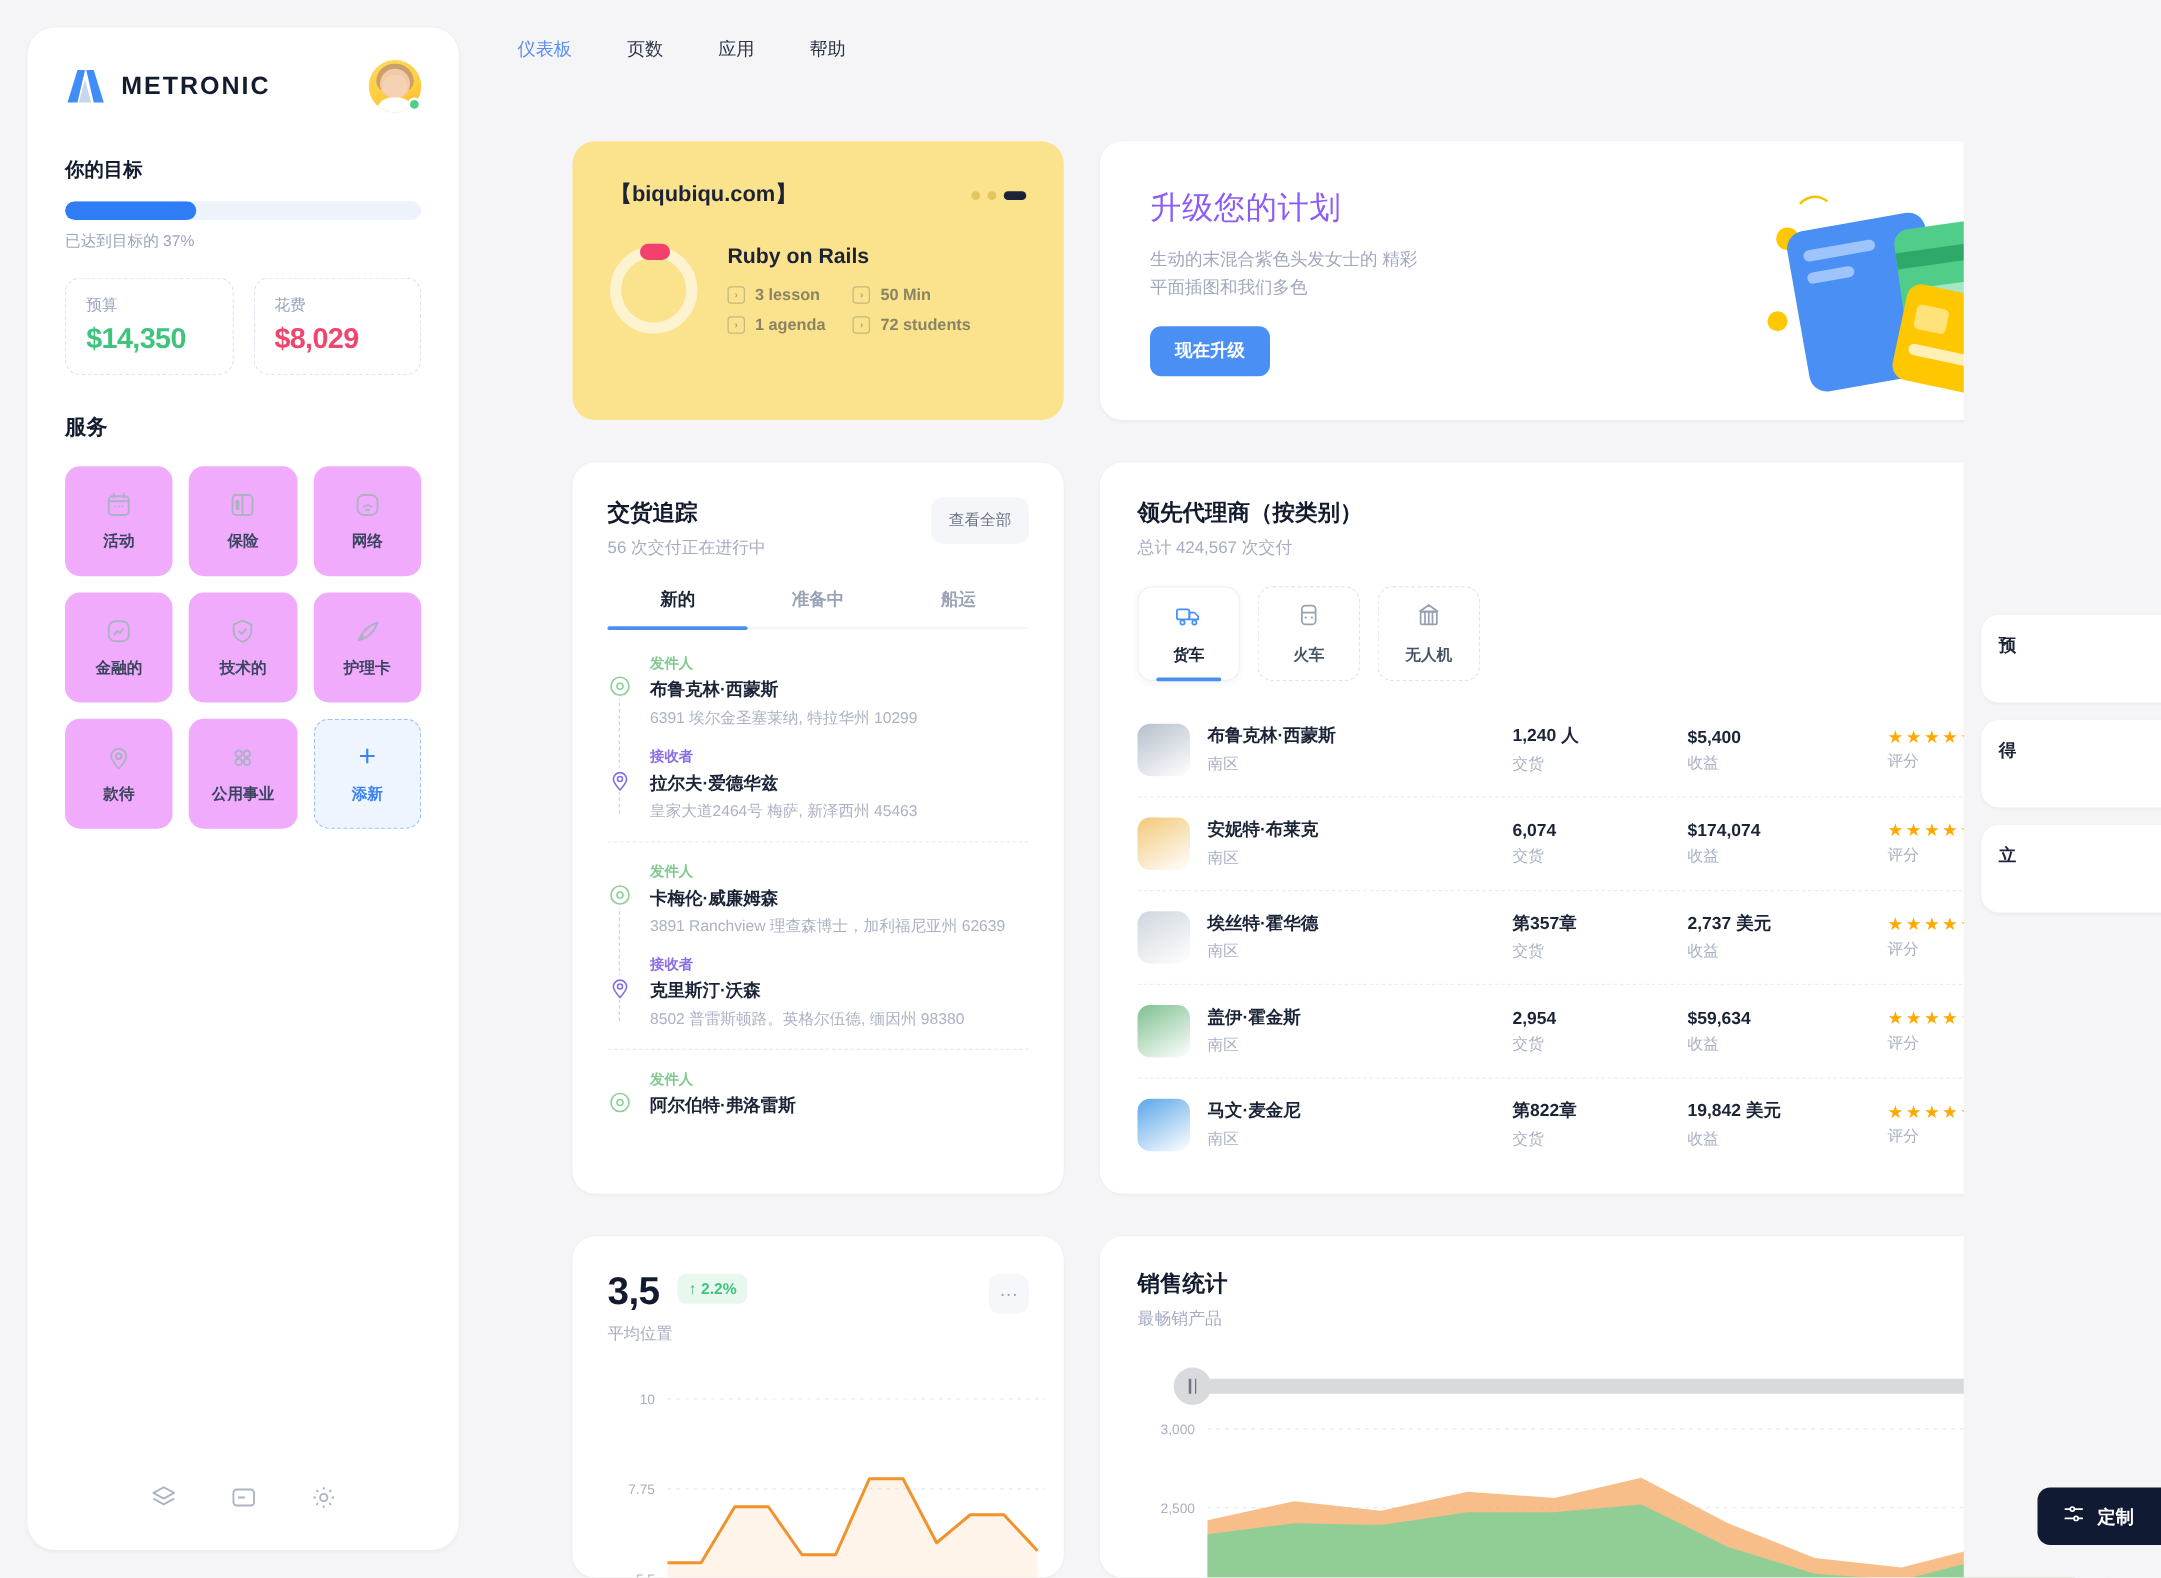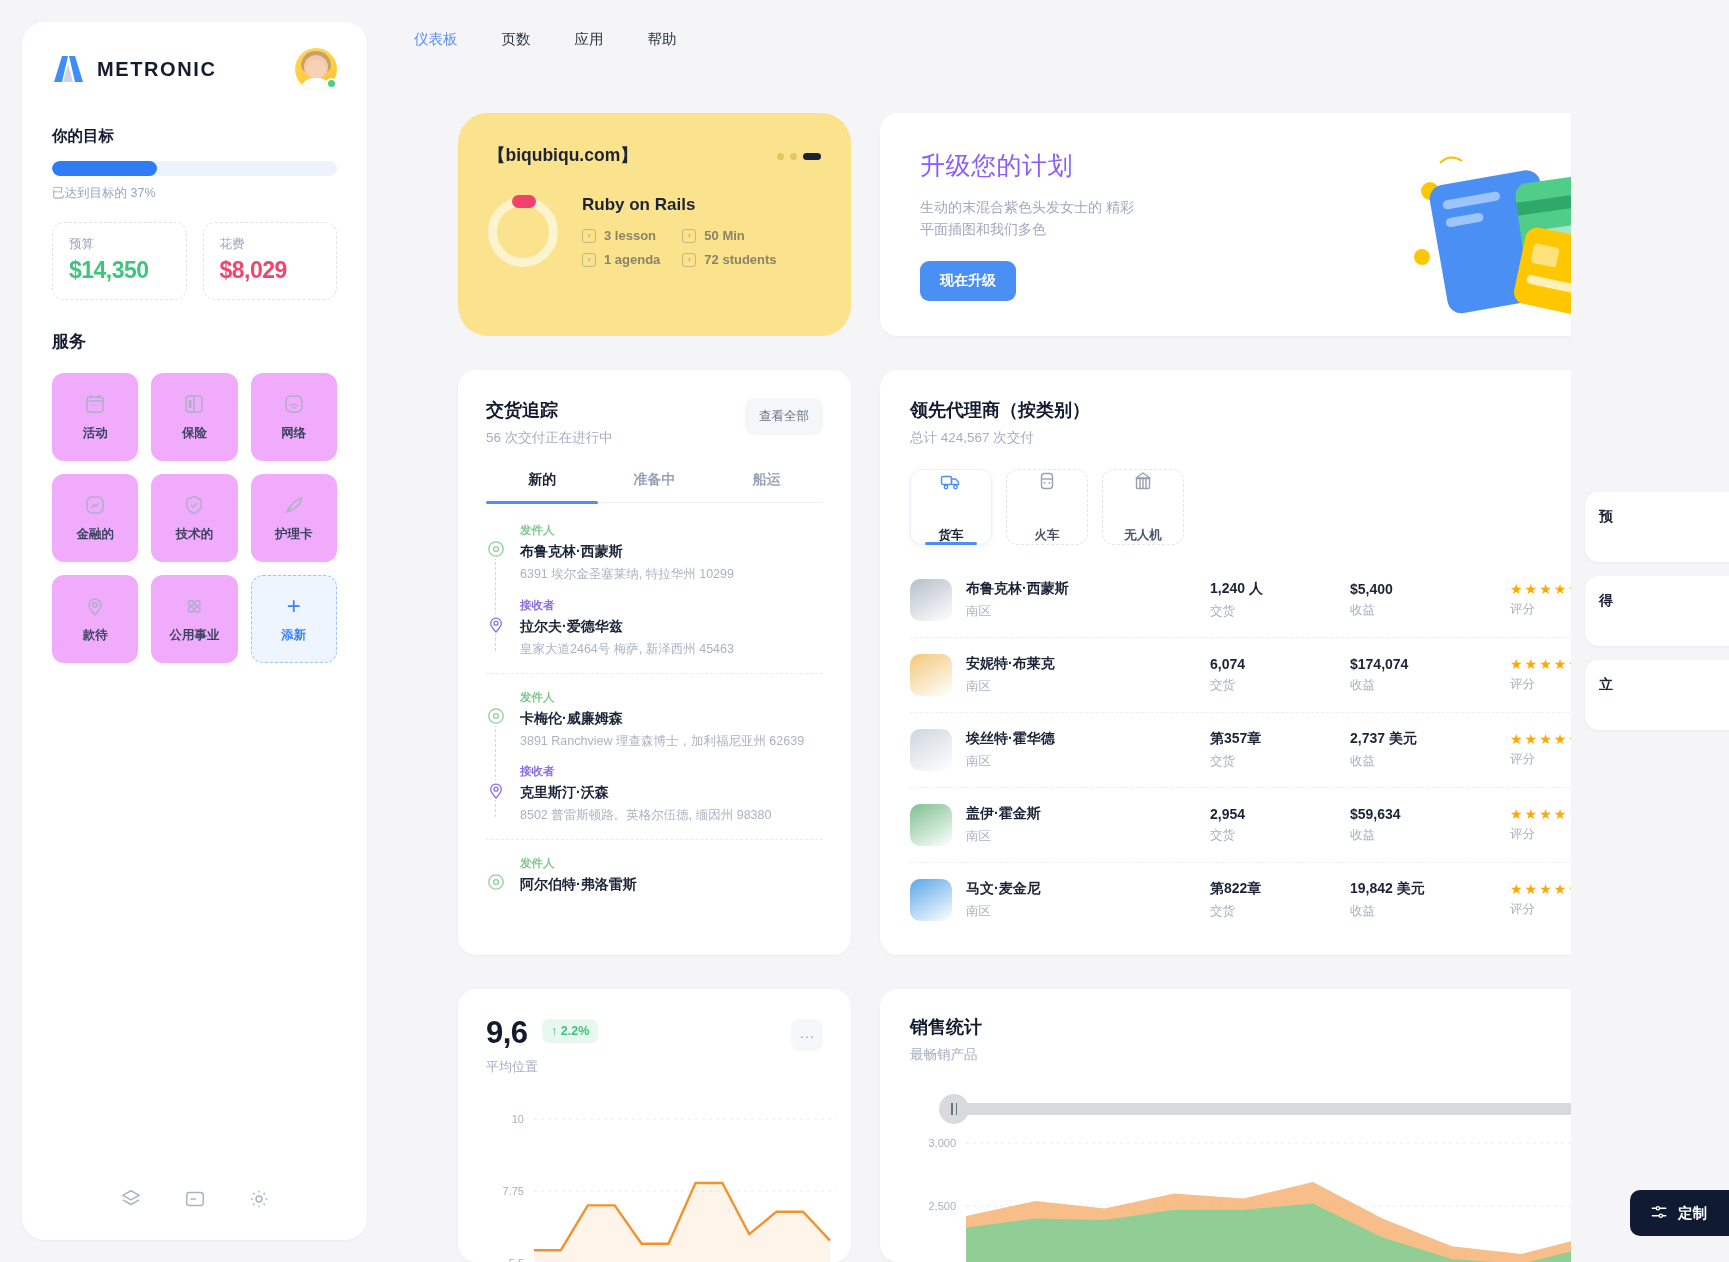--- a/index.html
+++ b/index.html
@@ -84,21 +84,21 @@
   .chat-fab {
     position: absolute; right: 22px; top: 28px; width: 44px; height: 44px;
     border-radius: 12px; background: #fff; box-shadow: 0 2px 7px rgba(20,30,60,.07);
     display: flex; align-items: center; justify-content: center;
   }
 
   
   .card { position: absolute; background: #fff; border-radius: 18px; box-shadow: 0 1px 3px rgba(20,30,60,.045); }
 
   
-  .promo { left: 458px; top: 113px; width: 393px; height: 223px; background: #fbe28d; border-radius: 30px; position:absolute; padding: 30px 30px; }
+  .promo { left: 458px; top: 113px; width: 393px; height: 223px; background: #fbe28d; border-radius: 18px; position:absolute; padding: 30px 30px; }
   .promo-domain { font-size: 17.5px; font-weight: 700; color: #1c2337; }
   .promo-dots { position: absolute; right: 30px; top: 40px; display: flex; gap: 6px; align-items: center; }
   .promo-dots i { display: block; width: 7px; height: 7px; border-radius: 50%; background: #e3c661; }
   .promo-dots i.bar { width: 18px; border-radius: 4px; background: #1c2337; height: 7px; }
   .promo-body { margin-top: 28px; display: flex; gap: 24px; align-items: flex-start; }
   .ring { position: relative; width: 70px; height: 70px; flex: none; margin-top: 2px; }
   .ring .outer { position:absolute; inset:0; border-radius:50%; border: 9px solid #fdf3cf; }
   .ring .dot { position:absolute; left: 24px; top: -2px; width: 24px; height: 13px; border-radius: 8px; background: #f1416c; }
   .promo-course { font-size: 17px; font-weight: 700; color: #1c2337; }
   .promo-meta { margin-top: 13px; display: grid; grid-template-columns: auto auto; column-gap: 22px; row-gap: 9px; }
@@ -140,21 +140,21 @@
   .tlab.send { color: #7fc98f; }
   .tlab.recv { color: #8a6ee6; }
   .tname { margin-top: 5px; font-size: 14px; font-weight: 700; color: #1b2437; }
   .taddr { margin-top: 4px; font-size: 12.5px; color: #abb2c3; line-height: 1.5; }
 
   
   .agents { left: 880px; top: 370px; width: 820px; height: 585px; padding: 28px 30px 0; }
   .mode-row { margin-top: 22px; display: flex; gap: 14px; }
   .mode {
     width: 82px; height: 76px; border-radius: 12px; border: 1px dashed #e0e4ec;
-    display: flex; flex-direction: column; align-items: center; justify-content: space-between; gap: 8px;
+    display: flex; flex-direction: column; align-items: center; justify-content: center; gap: 8px;
     font-size: 12.5px; color: #4a5468; font-weight: 700; cursor: pointer; position: relative; background: #fff;
   }
   .mode.active { border: 1px solid #eef1f6; box-shadow: 0 2px 6px rgba(20,30,60,.05); color: #1b2437; }
   .mode.active::after { content:""; position:absolute; left: 14px; right: 14px; bottom: -1px; height: 3px; border-radius:2px; background:#4a90f4; }
 
   .agent-row {
     display: grid; grid-template-columns: 300px 140px 160px 1fr 44px;
     align-items: center; padding: 16px 0; border-bottom: 1px dashed #eceef3;
   }
   .agent-row:last-child { border-bottom: none; }
@@ -696,21 +696,21 @@
             </div>
             <div class="a-cap">评分</div>
           </div>
           <button class="arrow-btn">→</button>
         </div>
       </div>
   </section>
 
   <section class="card avgpos">
     <div>
-      <span class="big-num">9,6</span>
+      <span class="big-num">3,5</span>
       <span class="chip">↑ 2.2%</span>
     </div>
     <div class="sub-cap">平均位置</div>
     <button class="dots-btn">···</button>
     <div id="avgChart" style="position:absolute;left:28px;right:0;top:124px;height:150px;"><svg width="350" height="150">
           <line x1="48" y1="6" x2="350" y2="6" stroke="#e7eaf1" stroke-width="1" stroke-dasharray="3 4"></line>
           <text x="38" y="10" text-anchor="end" font-size="11" fill="#a8b0c1" font-family="Liberation Sans, sans-serif">10</text>
           <line x1="48" y1="78" x2="350" y2="78" stroke="#e7eaf1" stroke-width="1" stroke-dasharray="3 4"></line>
           <text x="38" y="82" text-anchor="end" font-size="11" fill="#a8b0c1" font-family="Liberation Sans, sans-serif">7.75</text>
           <line x1="48" y1="150" x2="350" y2="150" stroke="#e7eaf1" stroke-width="1" stroke-dasharray="3 4"></line>

